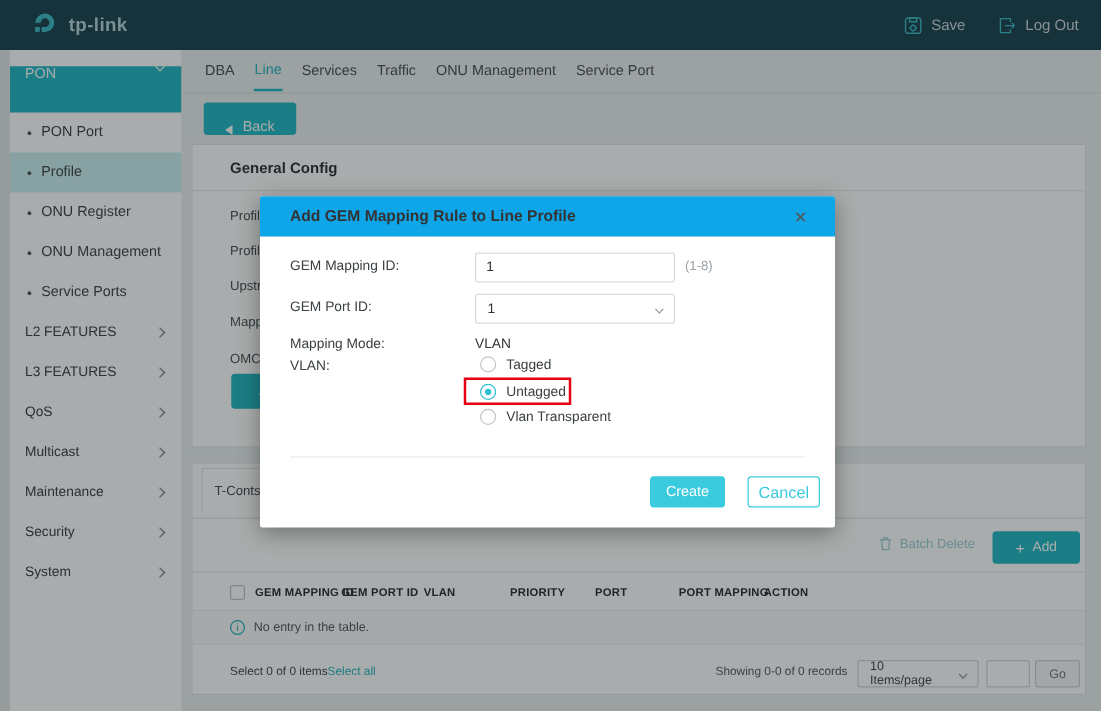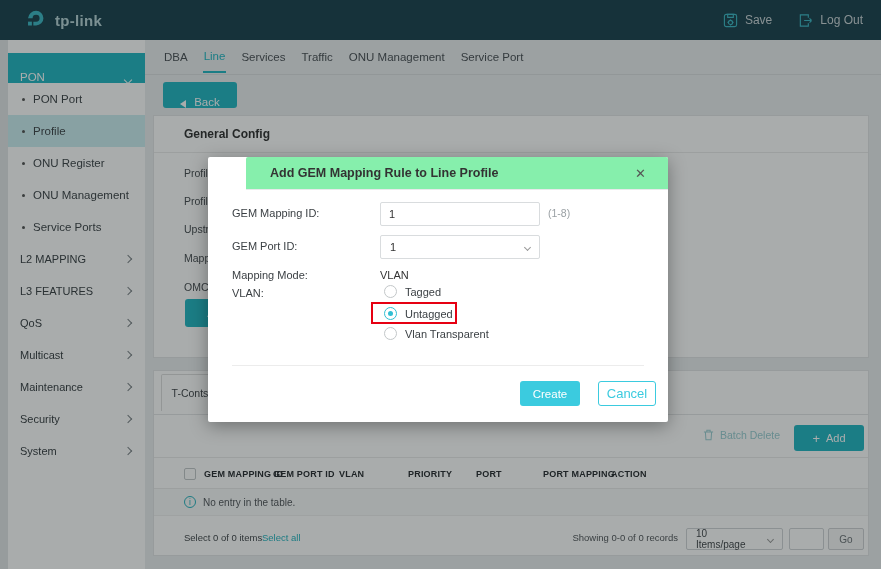--- a/index.html
+++ b/index.html
@@ -9,21 +9,21 @@
   
   .topbar { position:absolute; left:0; top:0; width:881px; height:40px; background:#1e4450; display:flex; align-items:center; justify-content:space-between; padding:0 18px 0 26px; }
   .logo { display:flex; align-items:center; gap:7px; }
   .logo-text { color:#b9d4d8; font-size:15px; font-weight:bold; letter-spacing:.3px; }
   .top-actions { display:flex; align-items:flex-end; gap:26px; }
   .top-action { display:flex; align-items:center; gap:7px; color:#ccd6d9; font-size:12px; cursor:pointer; }
 
   
   .side-gutter { position:absolute; left:0; top:40px; width:8px; height:529px; background:#e3e6e8; }
   .sidebar { position:absolute; left:8px; top:40px; width:137px; height:529px; background:#ffffff; }
-  .side-group-hd { height:30px; margin-top:13px; background:#26b7c4; color:#fff; font-size:11.5px; display:flex; align-items:flex-end; justify-content:space-between; padding:0 14px 0 12px; cursor:pointer; }
+  .side-group-hd { height:37px; margin-top:13px; background:#26b7c4; color:#fff; font-size:11.5px; display:flex; align-items:flex-start; justify-content:space-between; padding:0 14px 0 12px; cursor:pointer; }
   .side-sub { height:32px; display:flex; align-items:center; gap:8px; padding-left:14px; font-size:11.5px; color:#41474b; cursor:pointer; }
   .side-sub .dot { width:3px; height:3px; border-radius:50%; background:#555; }
   .side-sub.active { background:#cdeff2; }
   .side-group { height:32px; display:flex; align-items:center; justify-content:space-between; padding:0 14px 0 12px; font-size:11px; color:#3c4246; cursor:pointer; }
   .chev { width:6px; height:6px; border-right:1.5px solid currentColor; border-bottom:1.5px solid currentColor; display:inline-block; }
   .chev.down { transform:rotate(45deg); margin-top:-3px; }
   .chev.right { transform:rotate(-45deg); color:#7c8387; }
   .chev.sm { width:5px; height:5px; color:#999; }
 
   
@@ -61,21 +61,21 @@
   .sel-count { position:absolute; left:30px; top:6px; font-size:9.5px; color:#45494d; }
   .sel-all { position:absolute; left:108px; top:6px; font-size:9.5px; color:#2ab5c0; cursor:pointer; }
   .showing { position:absolute; right:190px; top:6px; font-size:9.5px; color:#55595d; }
   .pg-select { position:absolute; right:85px; top:2px; width:97px; height:22px; border:1px solid #d2d5d7; border-radius:2px; background:#fff; font-size:10px; color:#45494d; display:flex; align-items:center; justify-content:space-between; padding:0 9px; cursor:pointer;gap:12px; }
   .pg-input { position:absolute; right:44px; top:2px; width:35px; height:22px; border:1px solid #d2d5d7; border-radius:2px; background:#fff; font-family:inherit; font-size:10px; padding:0 4px; }
   .btn-go { position:absolute; right:4px; top:2px; width:36px; height:22px; border:1px solid #cfd2d4; border-radius:2px; background:#f7f8f8; color:#6f7478; font-size:10px; cursor:pointer; font-family:inherit; }
 
   
   .overlay { position:absolute; left:0; top:0; width:881px; height:569px; background:rgba(10,16,18,.35); z-index:50; }
   .modal { position:absolute; left:208px; top:157px; width:460px; height:265px; background:#fff; border-radius:2px; box-shadow:0 4px 18px rgba(0,0,0,.35); z-index:100; }
-  .modal-hd { height:33px; background:#86efac; border-bottom:1px solid #e7e9eb; border-radius:2px 2px 0 0; display:flex; align-items:center; justify-content:space-between; padding:0 22px 0 24px;margin-left:38px; }
+  .modal-hd { height:33px; background:#0ea5e9; border-bottom:1px solid #e7e9eb; border-radius:2px 2px 0 0; display:flex; align-items:center; justify-content:space-between; padding:0 22px 0 24px; }
   .modal-title { font-size:12.5px; font-weight:bold; color:#333; }
   .close-x { font-size:13px; color:#555; cursor:pointer; line-height:1; }
   .close-x::before { content:"\2715"; }
   .m-label { position:absolute; left:24px; font-size:11px; color:#3a3f43; }
   .m-input { position:absolute; left:172px; width:160px; height:24px; border:1px solid #d9dcde; border-radius:2px; font-family:inherit; font-size:11px; color:#333; padding:0 8px; }
   .m-select { position:absolute; left:172px; width:160px; height:24px; border:1px solid #d9dcde; border-radius:2px; background:#fff; font-size:11px; color:#333; display:flex; align-items:center; justify-content:space-between; padding:0 9px; cursor:pointer; }
   .m-hint { position:absolute; left:340px; font-size:10.5px; color:#9aa0a4; }
   .m-value { position:absolute; left:172px; font-size:11px; color:#333; }
   .radio-row { position:absolute; left:176px; display:flex; align-items:center; gap:8px; cursor:pointer; }
   .radio { width:13px; height:13px; border:1px solid #c3c7c9; border-radius:50%; background:#fff; position:relative; }
@@ -142,21 +142,21 @@
     </div>
     <div class="side-sub">
       <span class="dot"></span>
       <span>ONU Management</span>
     </div>
     <div class="side-sub">
       <span class="dot"></span>
       <span>Service Ports</span>
     </div>
     <div class="side-group">
-      <span>L2 MAPPING</span>
+      <span>L2 FEATURES</span>
       <span class="chev right"></span>
     </div>
     <div class="side-group">
       <span>L3 FEATURES</span>
       <span class="chev right"></span>
     </div>
     <div class="side-group">
       <span>QoS</span>
       <span class="chev right"></span>
     </div>

